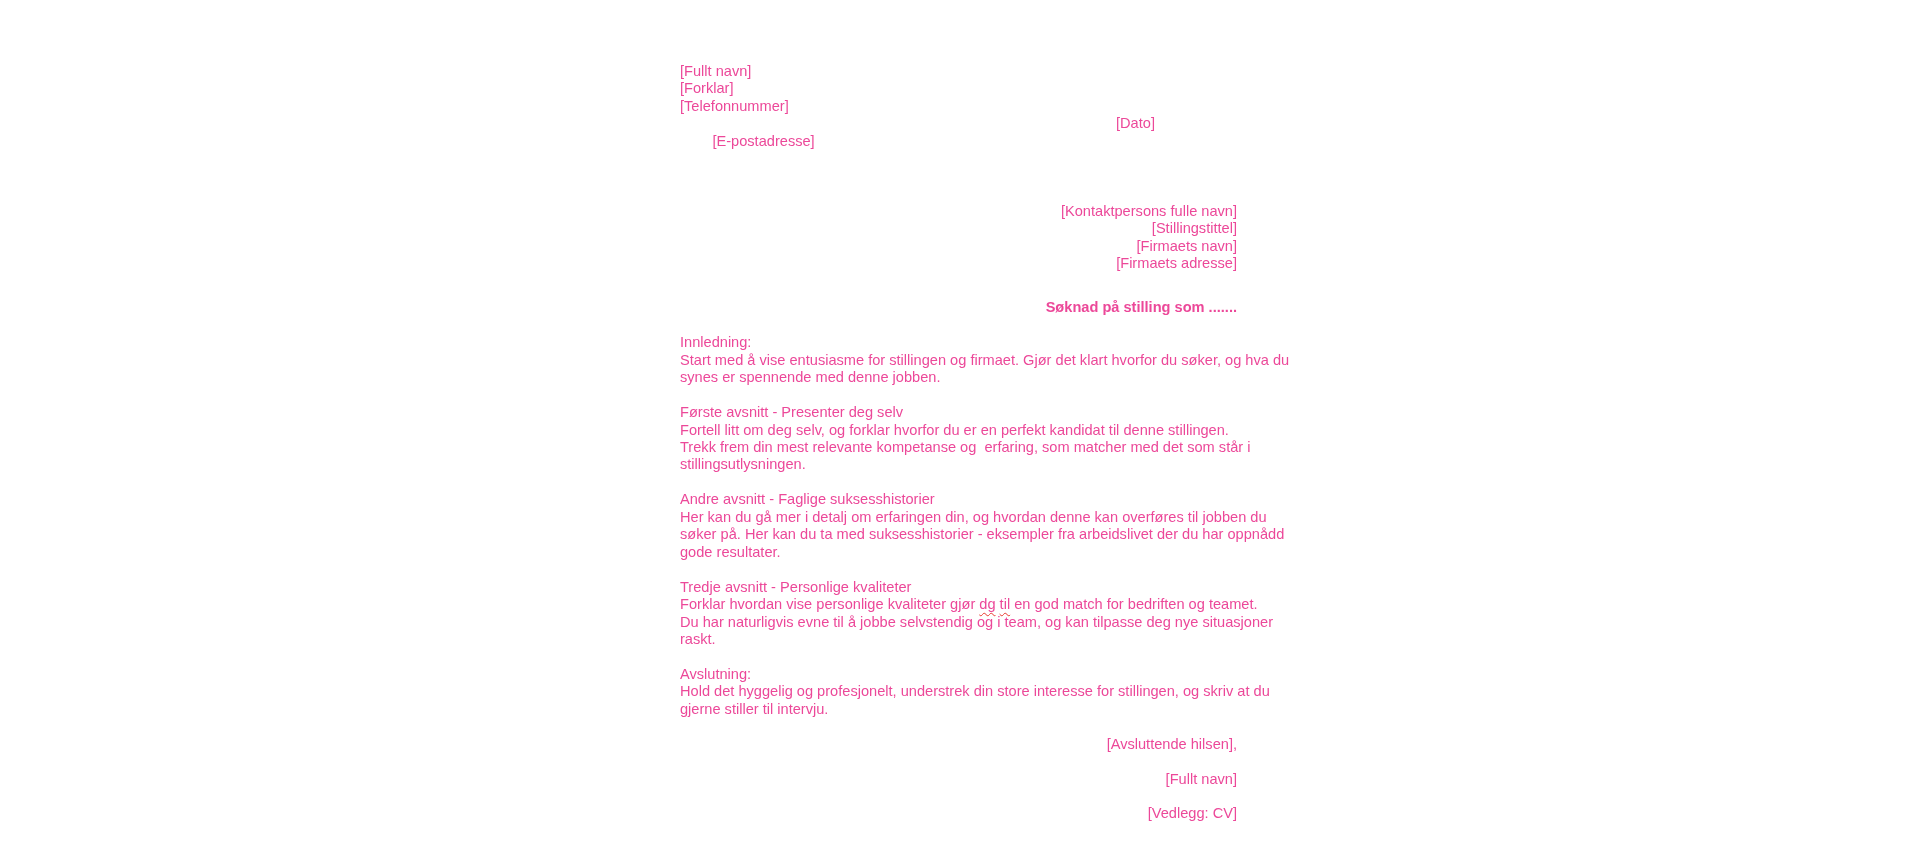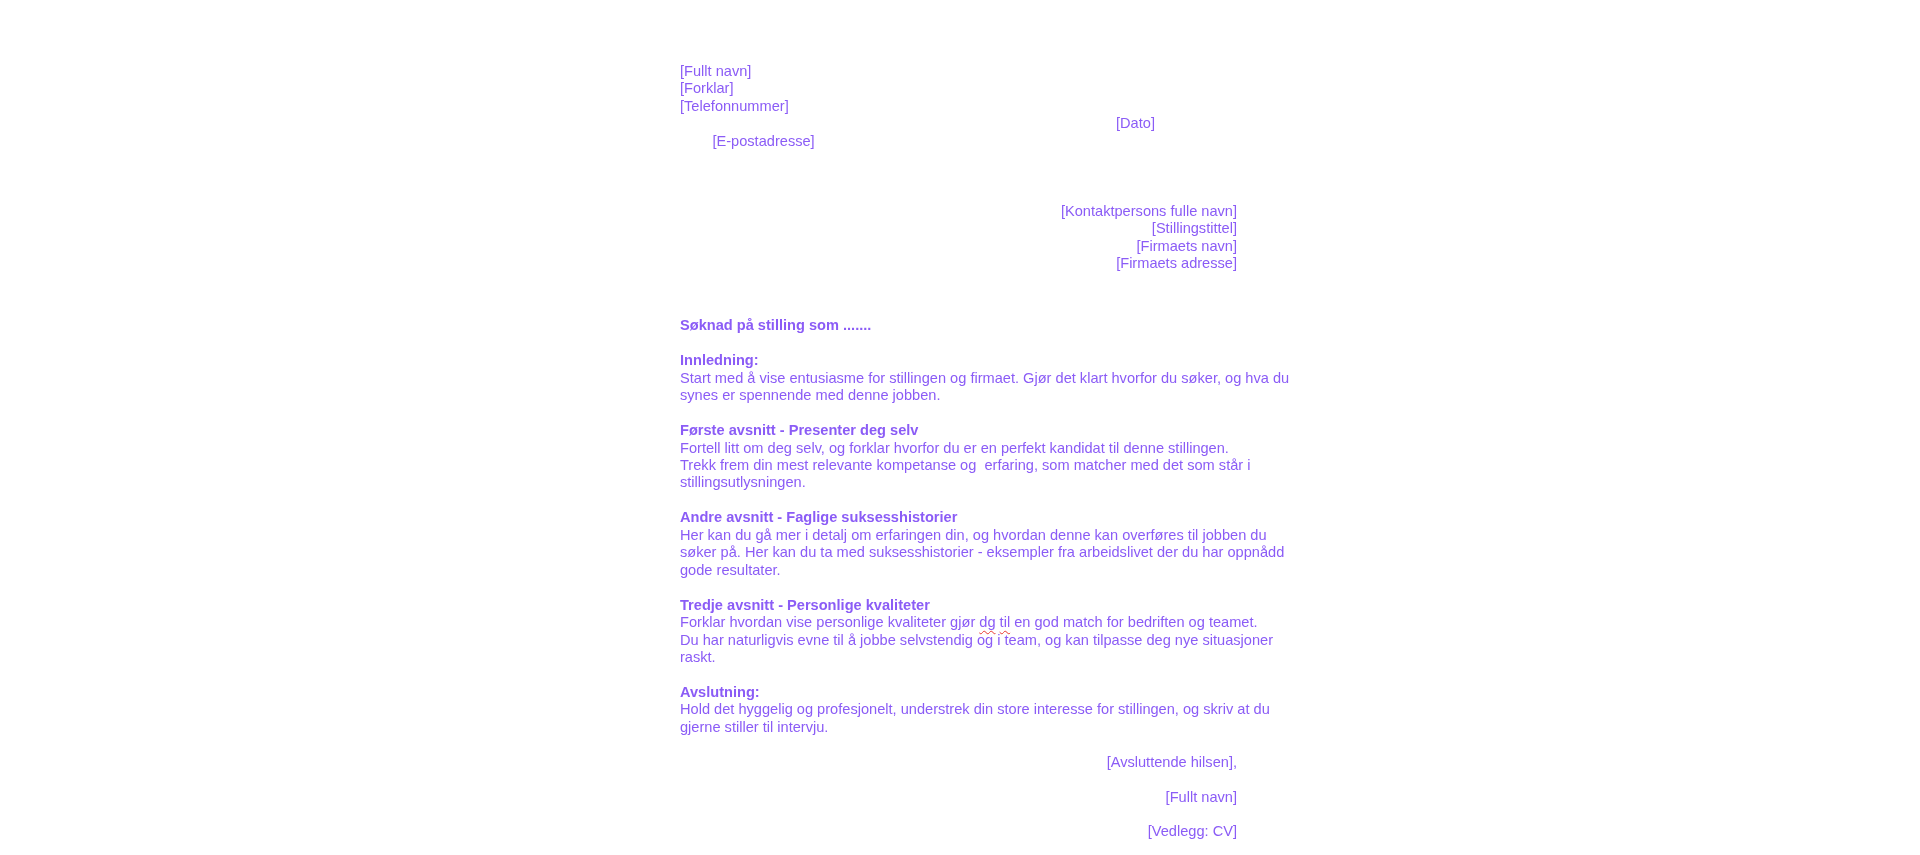--- a/index.html
+++ b/index.html
@@ -7,48 +7,48 @@
     padding: 0;
     background: #ffffff;
   }
   .page {
     position: relative;
     width: 1920px;
     height: 855px;
     background: #ffffff;
     overflow: hidden;
     font-family: "Liberation Sans", "DejaVu Sans", sans-serif;
-    color: #8b5cf6;
+    color: #ec4899;
   }
   .doc {
     position: absolute;
     left: 680px;
     top: 63px;
     width: 557px;
     font-size: 14.6px;
     line-height: 17.45px;
   }
   .line {
     white-space: pre;
     min-height: 17.45px;
   }
   .heading {
-    font-weight: 700;
+    font-weight: 400;
   }
   .block {
     margin-top: 17.45px;
     text-align: right;
   }
   .section {
     margin-top: 17.45px;
   }
   .title {
     font-weight: 700;
-    text-align: left;
-    margin-top: 45px;
+    text-align: right;
+    margin-top: 27px;
   }
   .date-row {
     position: relative;
   }
   .date {
     position: absolute;
     left: 436px;
     top: 0;
     text-align: center;
   }

